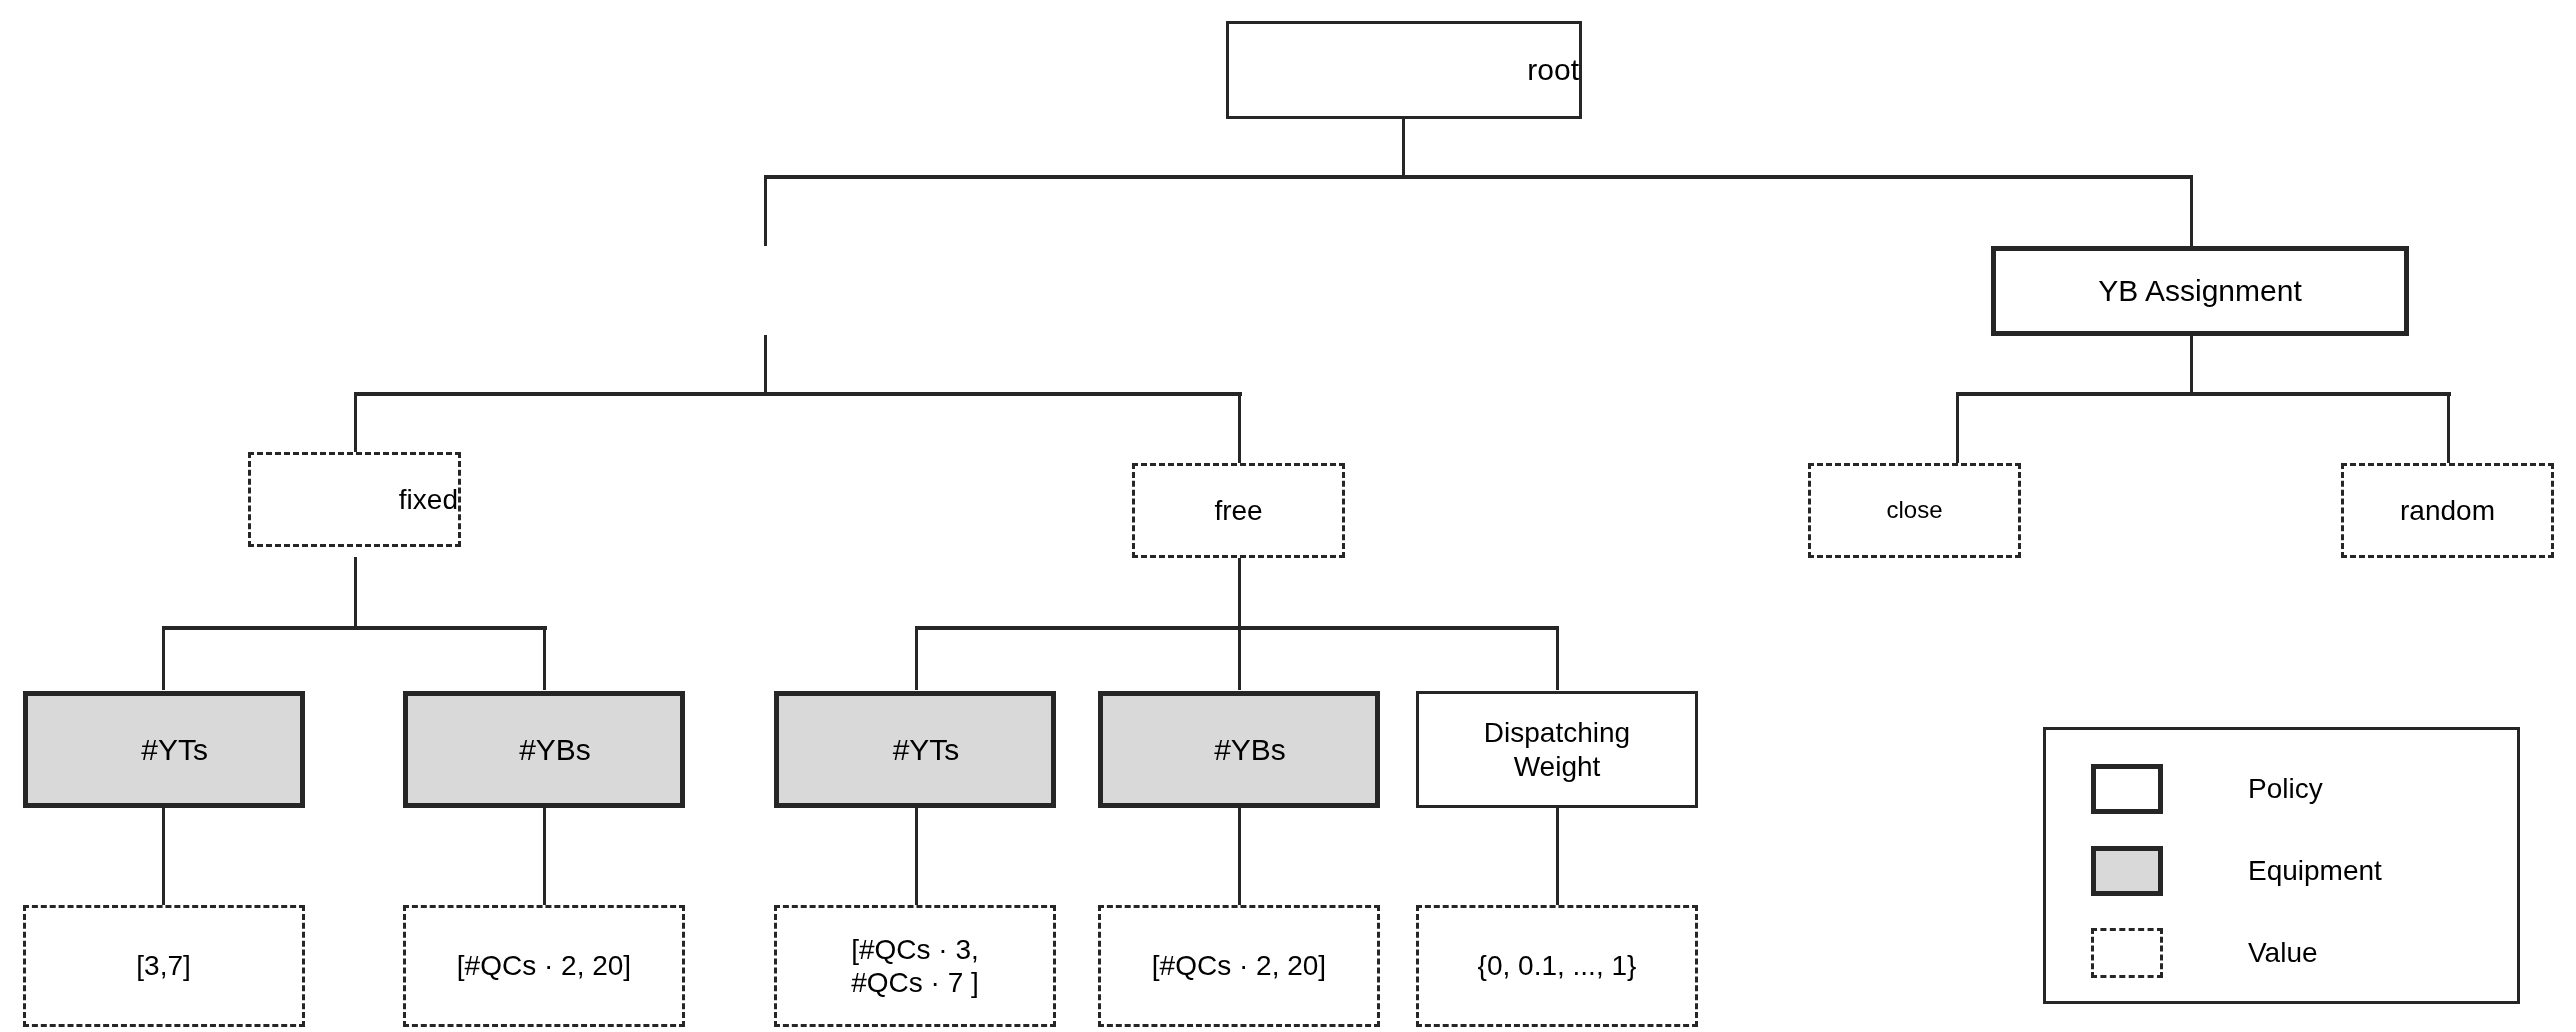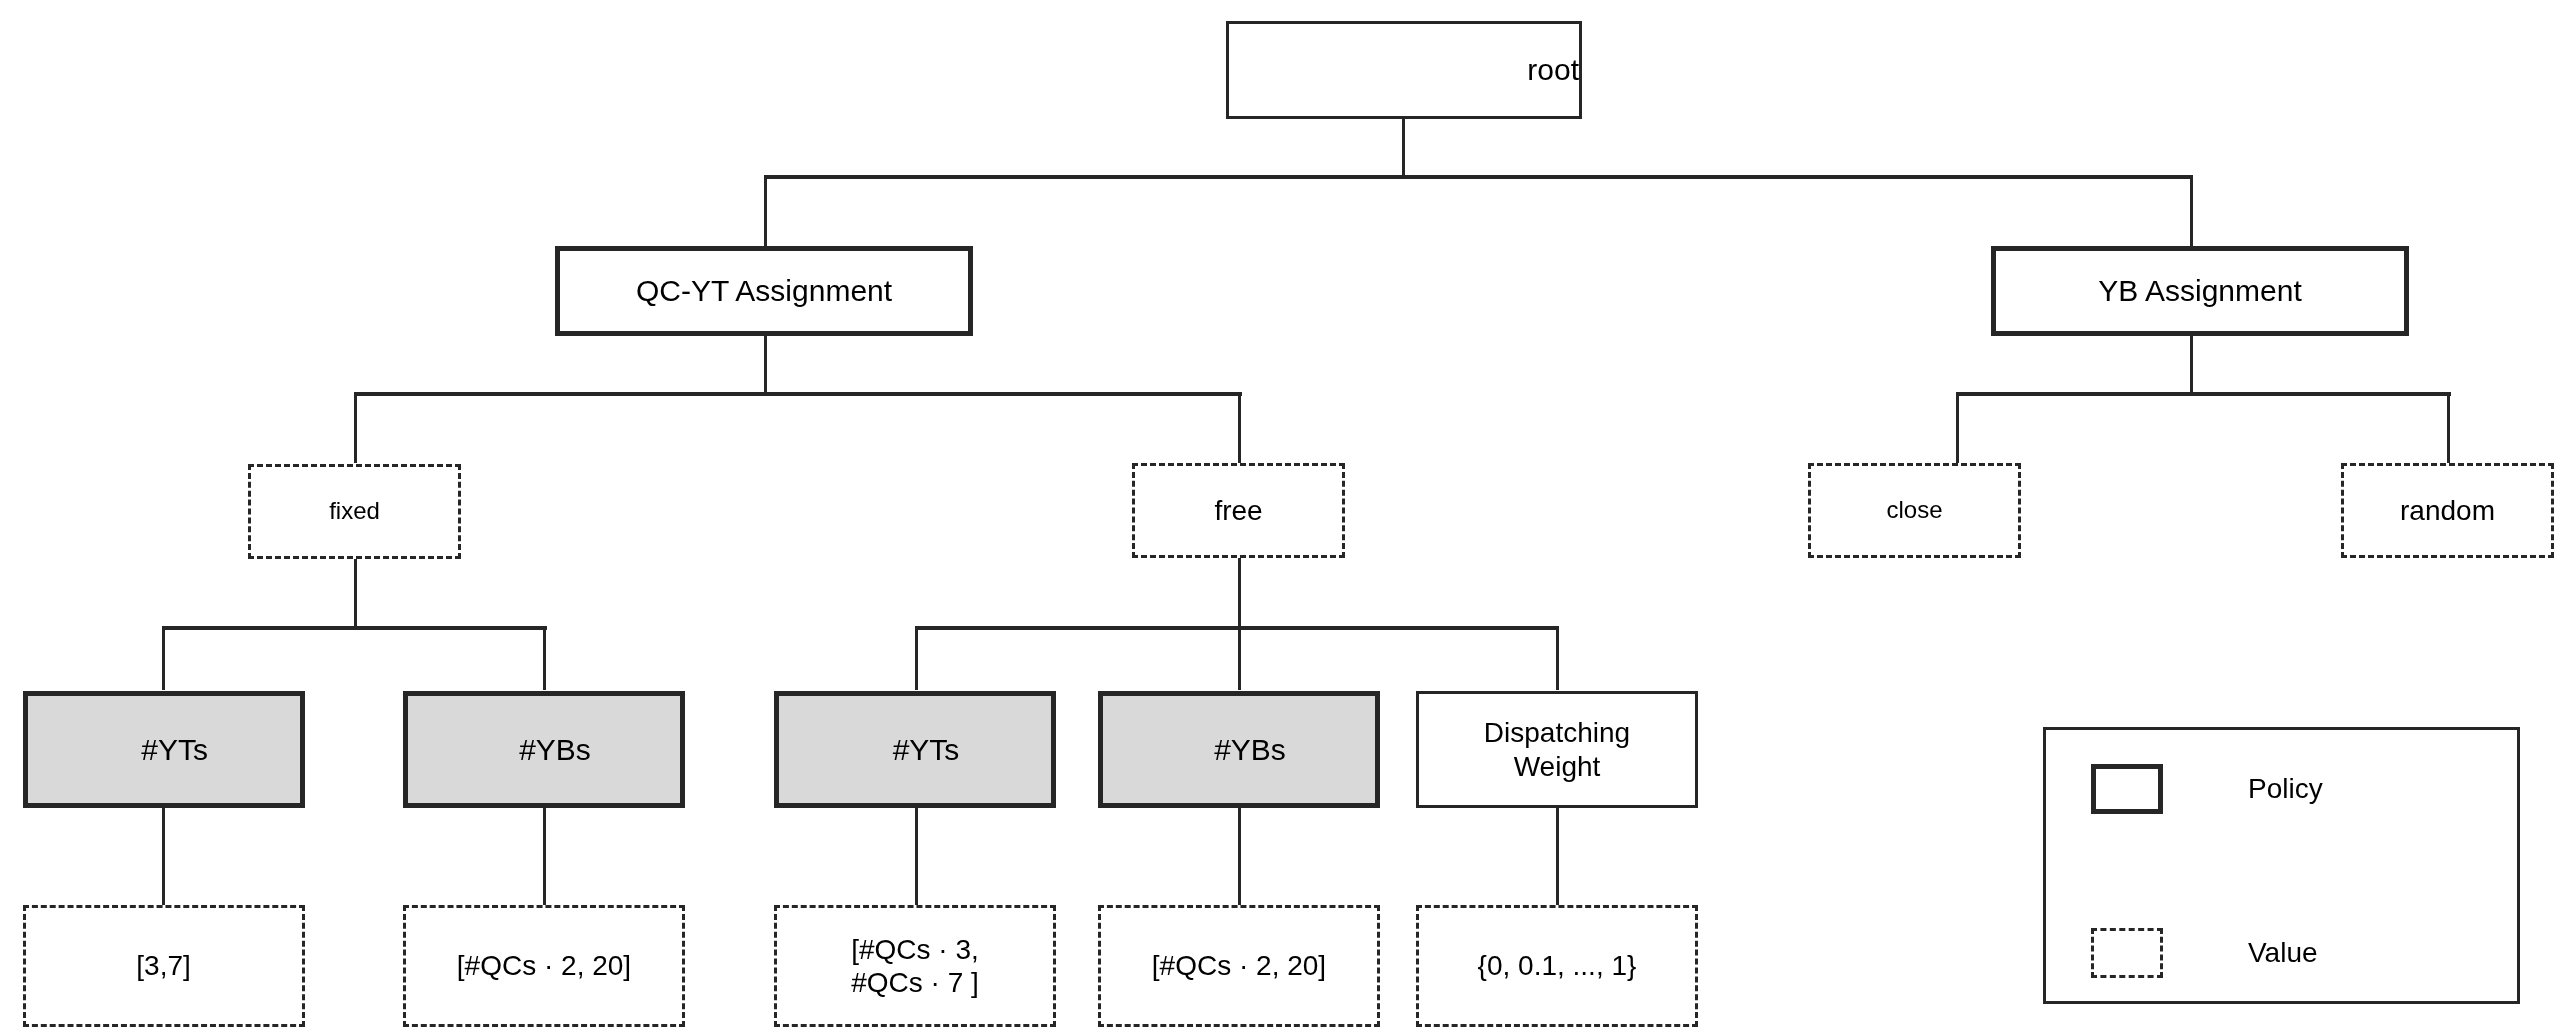--- a/index.html
+++ b/index.html
@@ -131,29 +131,26 @@
   <div class="conn conn-v" style="left:162px; top:807px; height:100px;"></div>
   <div class="conn conn-v" style="left:543px; top:807px; height:100px;"></div>
   <div class="conn conn-v" style="left:915px; top:807px; height:100px;"></div>
   <div class="conn conn-v" style="left:1238px; top:807px; height:100px;"></div>
   <div class="conn conn-v" style="left:1556px; top:807px; height:100px;"></div>
 
   <div class="node node-root" style="left:1226px; top:21px; width:356px; height:98px; font-size:30px;justify-content:flex-end;">
     <span class="node-label">root</span>
   </div>
 
-  <div class="node node-policy" style="left:555px; top:246px; width:418px; height:90px; font-size:30px;">
-    <span class="node-label">QC-YT Assignment</span>
-  </div>
 
   <div class="node node-policy" style="left:1991px; top:246px; width:418px; height:90px; font-size:30px;">
     <span class="node-label">YB Assignment</span>
   </div>
 
-  <div class="node node-value" style="left:248px; top:464px; width:213px; height:95px; font-size:24px;">
+  <div class="node node-value" style="left:248px; top:452px; width:213px; height:95px; font-size:28px;justify-content:flex-end;">
     <span class="node-label">fixed</span>
   </div>
 
   <div class="node node-value" style="left:1132px; top:463px; width:213px; height:95px; font-size:28px;">
     <span class="node-label">free</span>
   </div>
 
   <div class="node node-value" style="left:1808px; top:463px; width:213px; height:95px; font-size:24px;text-align:center;">
     <span class="node-label">close</span>
   </div>
@@ -202,20 +199,24 @@
 
   <div class="node node-value" style="left:1416px; top:905px; width:282px; height:122px; font-size:28px;">
     <span class="node-label">{0, 0.1, ..., 1}</span>
   </div>
 
   <div id="legend">
     <div class="legend-row" style="top:34px;">
       <span class="legend-swatch sw-policy"></span>
       <span class="legend-text">Policy</span>
     </div>
+    <div class="legend-row" style="top:116px;">
+      <span class="legend-swatch sw-equip"></span>
+      <span class="legend-text">Equipment</span>
+    </div>
     <div class="legend-row" style="top:198px;">
       <span class="legend-swatch sw-value"></span>
       <span class="legend-text">Value</span>
     </div>
   </div>
 
 </div>
 
 
 </body></html>

